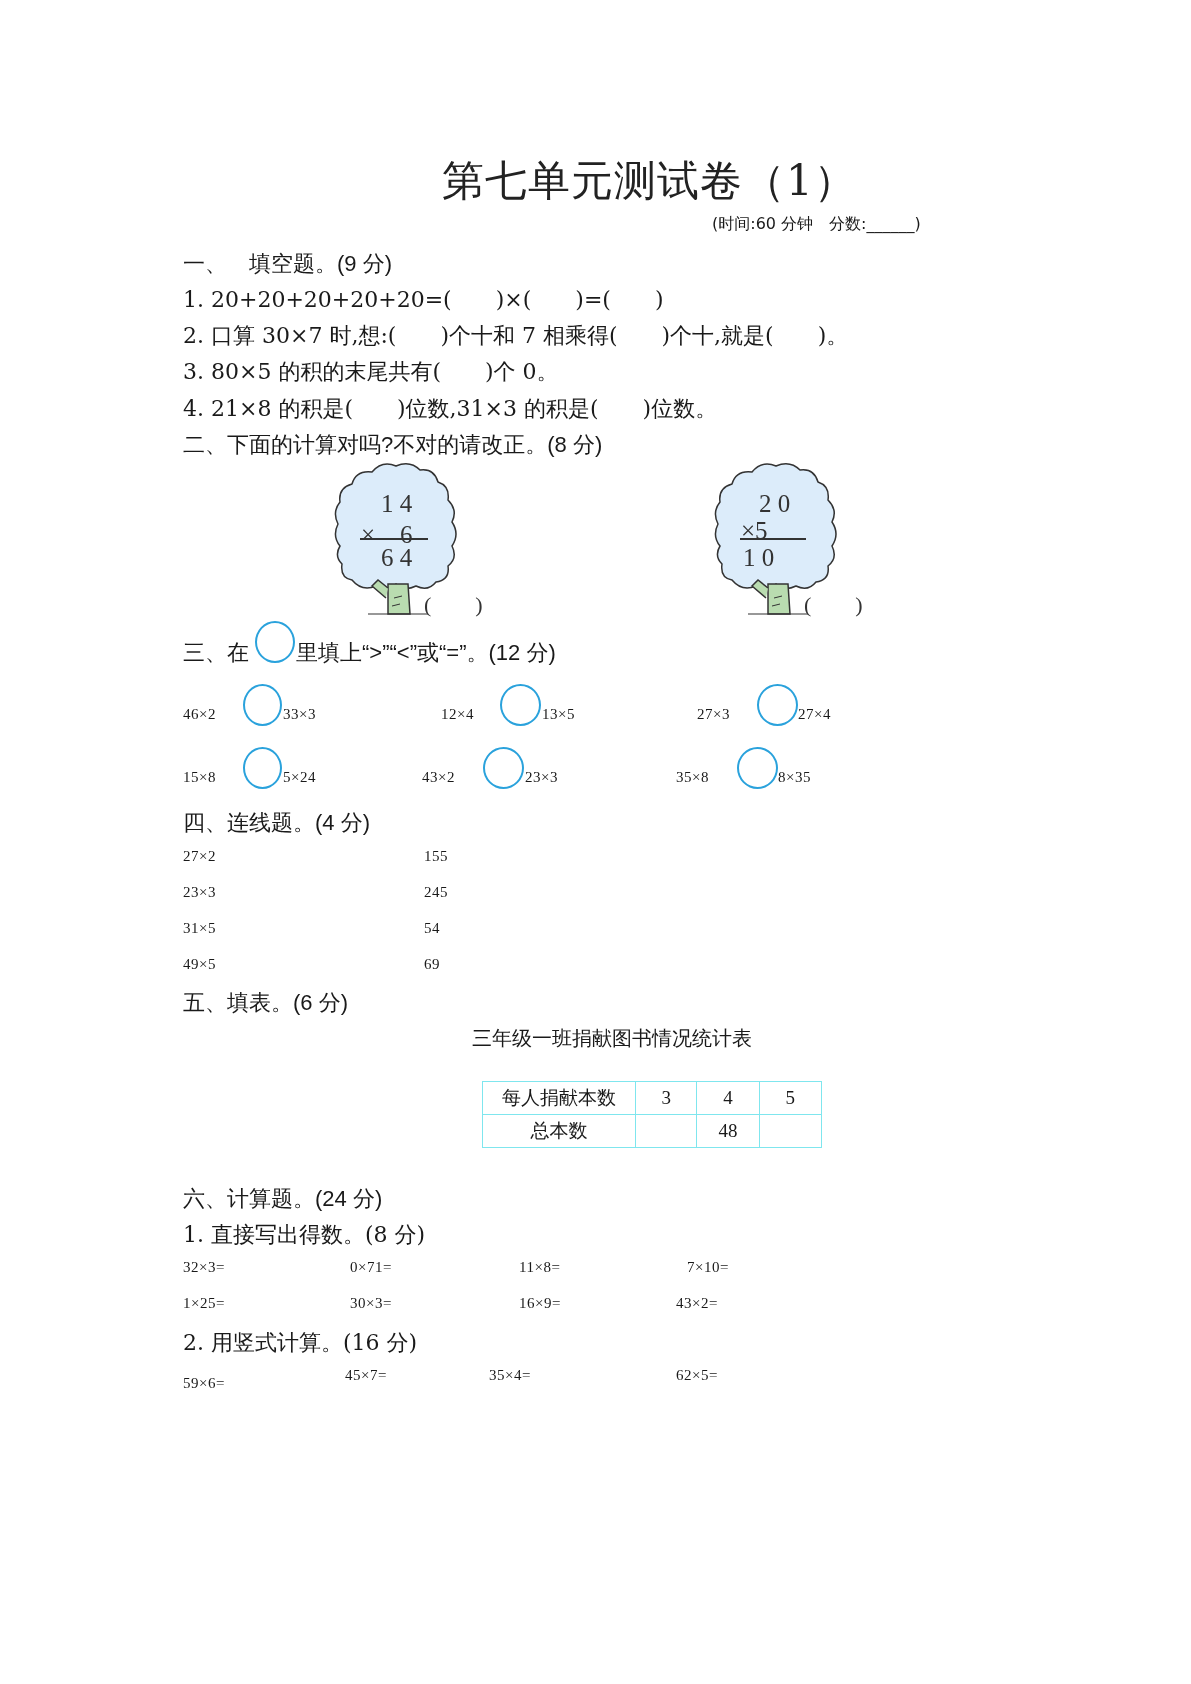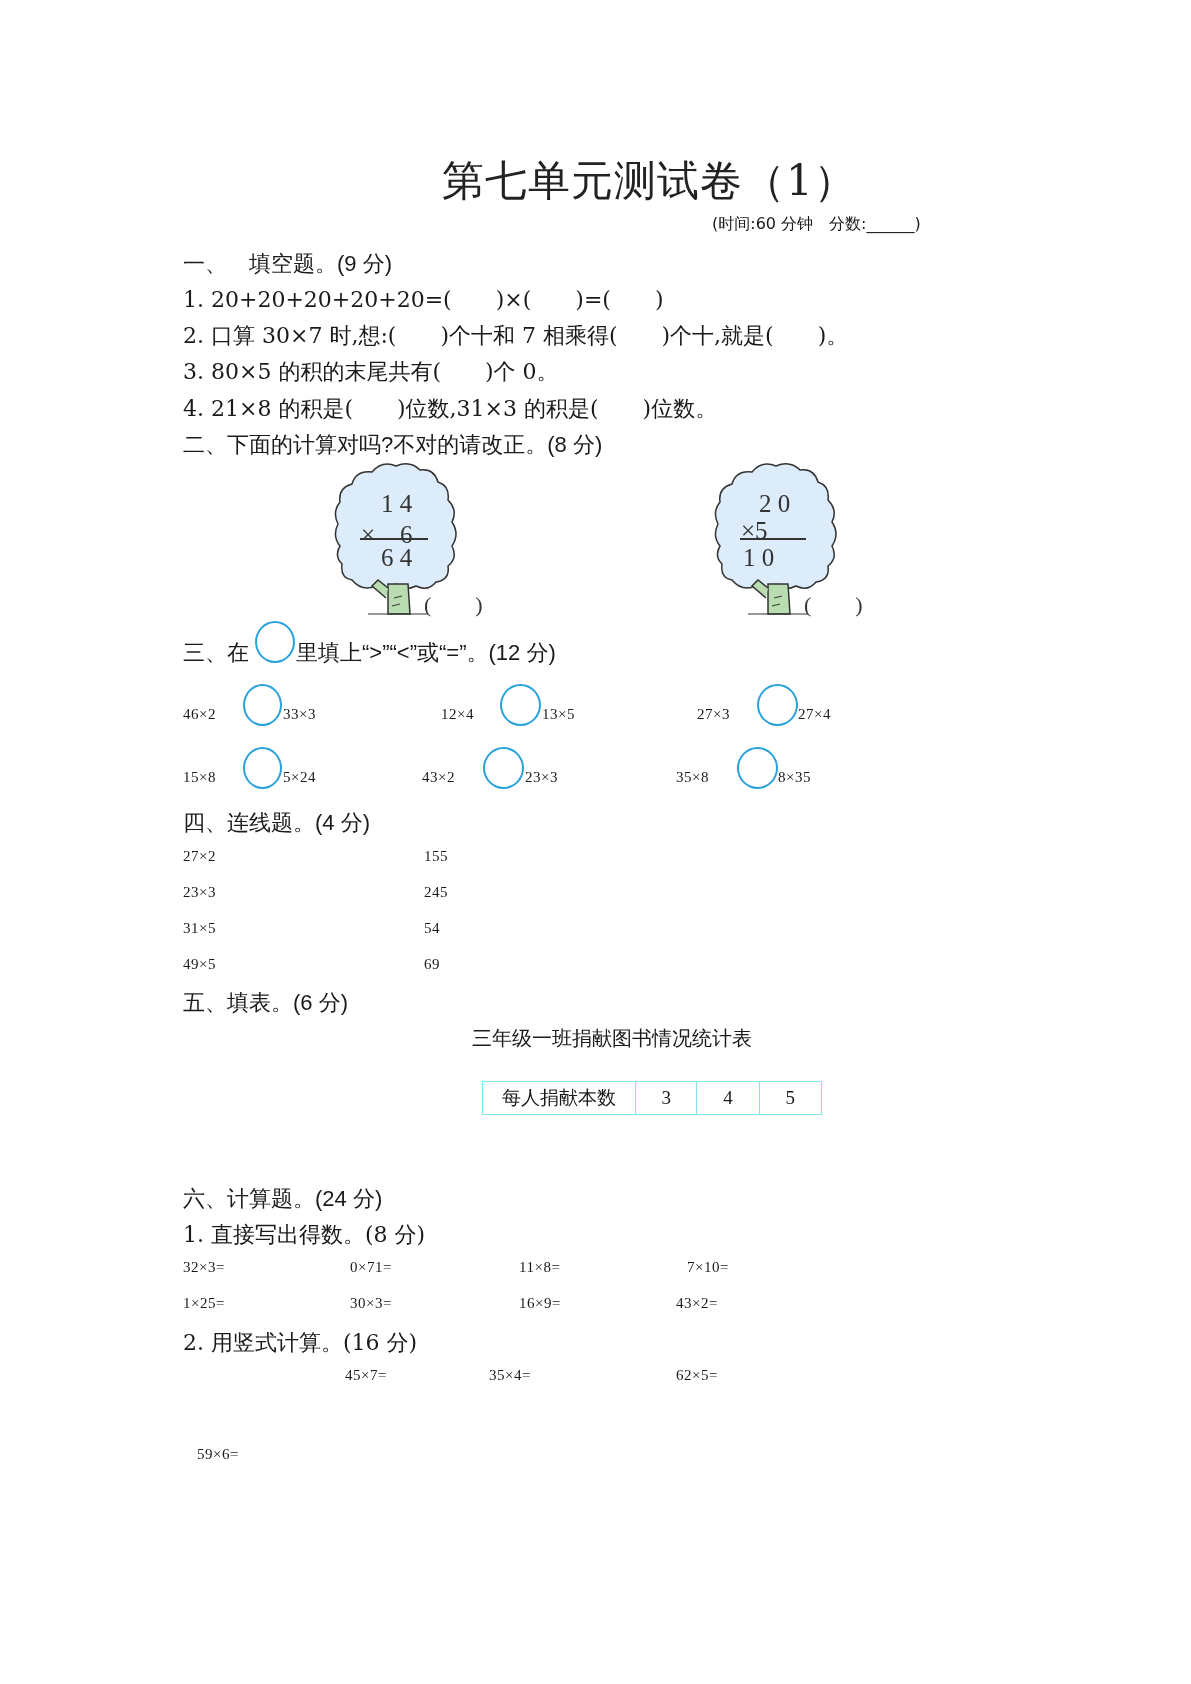--- a/index.html
+++ b/index.html
@@ -108,34 +108,40 @@
 <div class="abs caption" style="left:452px; top:1028px;margin-left:20px;">三年级一班捐献图书情况统计表</div>
 
 <table class="stat" style="left:450px; top:1081px; width:340px;margin-left:32px;">
   <tbody>
       <tr>
     <td class="h" style="width:134px;">每人捐献本数</td>
     <td style="width:53px;">3</td>
     <td style="width:54px;">4</td>
     <td style="width:54px;">5</td>
   </tr>
+  <tr>
+    <td class="h">总本数</td>
+    <td></td>
+    <td>48</td>
+    <td></td>
+  </tr>
 </tbody>
   </table>
 
 <div class="abs sec" style="left:183px; top:1188px;">六、计算题。(24 分)</div>
 <div class="abs q" style="left:183px; top:1224px;">1. 直接写出得数。(8 分)</div>
 
 <div class="abs num" style="left:183px; top:1260px;text-align:right;">32×3=</div>
 <div class="abs num" style="left:350px; top:1260px;">0×71=</div>
 <div class="abs num" style="left:519px; top:1260px;">11×8=</div>
 <div class="abs num" style="left:687px; top:1260px;">7×10=</div>
 
 <div class="abs num" style="left:183px; top:1296px;">1×25=</div>
 <div class="abs num" style="left:350px; top:1296px;">30×3=</div>
 <div class="abs num" style="left:519px; top:1296px;">16×9=</div>
 <div class="abs num" style="left:676px; top:1296px;">43×2=</div>
 
 <div class="abs q" style="left:183px; top:1332px;">2. 用竖式计算。(16 分)</div>
 
-<div class="abs num" style="left:183px; top:1447px;margin-left:14px;">59×6=</div>
+<div class="abs num" style="left:183px; top:1376px;">59×6=</div>
 <div class="abs num" style="left:345px; top:1368px;">45×7=</div>
 <div class="abs num" style="left:489px; top:1368px;">35×4=</div>
 <div class="abs num" style="left:676px; top:1368px;">62×5=</div>
 
 </body></html>

